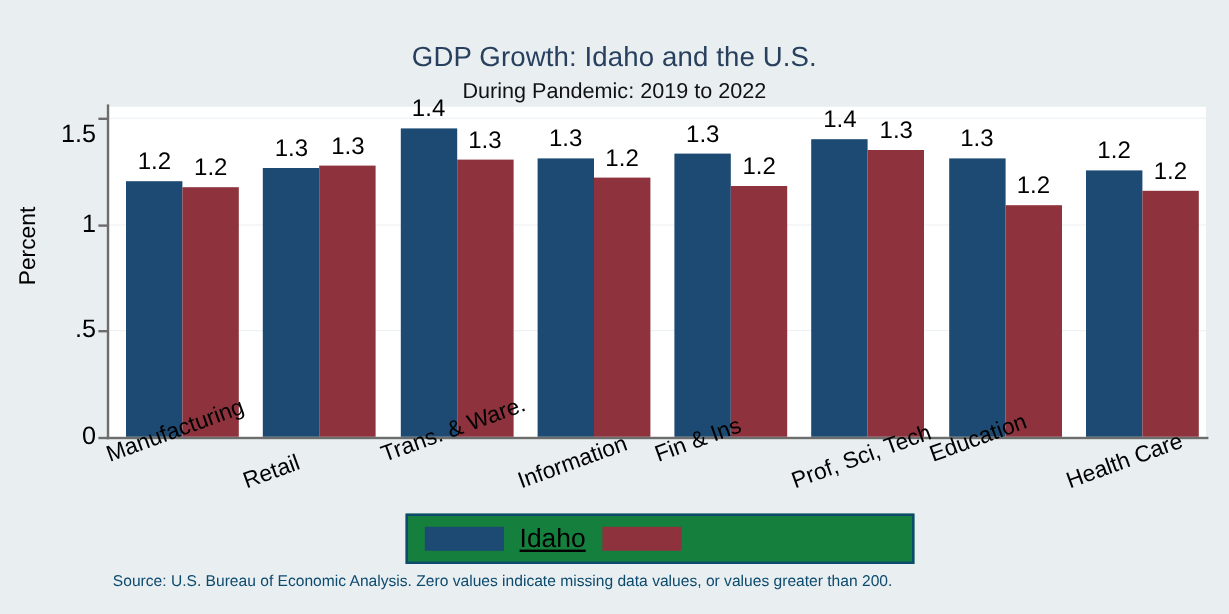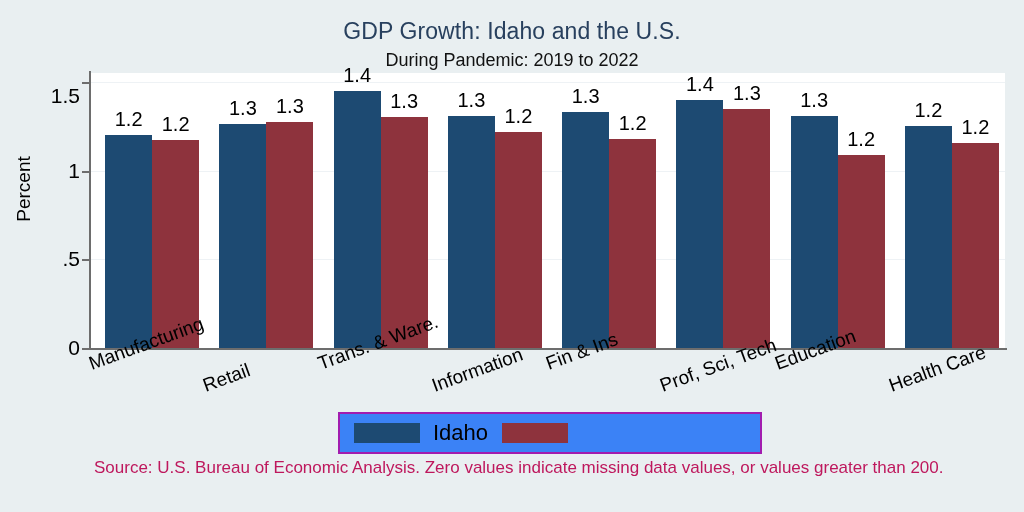--- a/index.html
+++ b/index.html
@@ -9,21 +9,21 @@
   body {
     width: 1024px;
     height: 512px;
     background: #e9eff1;
     font-family: "Liberation Sans", sans-serif;
     overflow: hidden;
     position: relative;
   }
   #figure {
     position: absolute;
-    left: 0; top: 0;
+    left: 0; top: 16px;
     width: 1024px;
     height: 368px;
   }
 
   
   .title {
     position: absolute;
     left: 0;
     width: 1024px;
     text-align: center;
@@ -146,25 +146,26 @@
     transform: rotate(-20deg);
   }
 
   
   #legend {
     position: absolute;
     left: 338px;
     top: 412px;
     width: 424px;
     height: 42px;
-    background: #3b82f6;
-    border: 2px solid #a21caf;
+    background: #15803d;
+    border: 2px solid #0c4a6e;
     box-sizing: border-box;
     display: flex;
     align-items: center;
+    text-decoration: underline;
   }
   .legend-entry {
     display: flex;
     align-items: center;
     height: 100%;
   }
   .legend-swatch {
     width: 66px;
     height: 20px;
     margin-left: 14px;
@@ -178,22 +179,22 @@
   }
 
   
   #footnote {
     position: absolute;
     left: 94px;
     top: 459px;
     width: 860px;
   }
   .footnote-line {
-    font-size: 17px;
-    color: #be185d;
+    font-size: 13px;
+    color: #0c4a6e;
     line-height: 17px;
     white-space: nowrap;
   }
 </style>
 </head>
 <body>
 
 <div id="figure">
 
   <div class="title">GDP Growth: Idaho and the U.S.</div>

